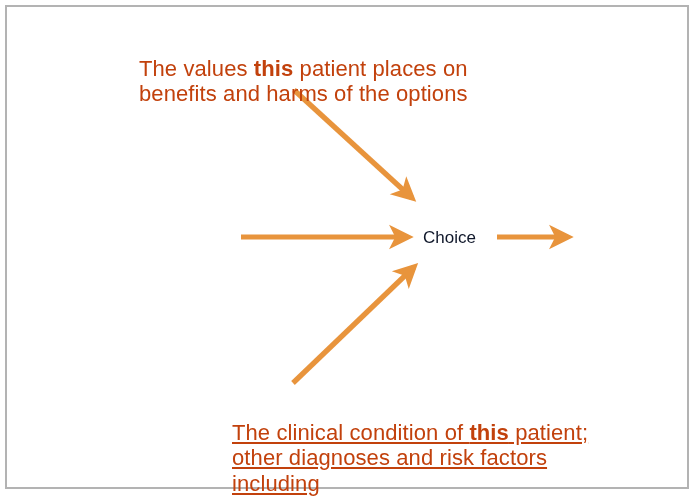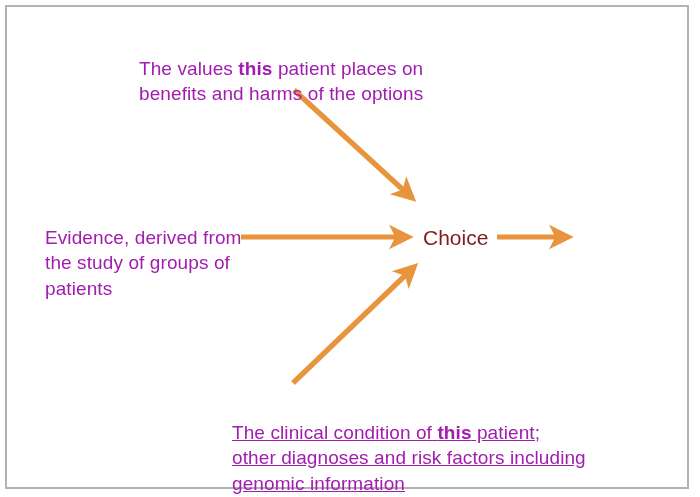--- a/index.html
+++ b/index.html
@@ -20,37 +20,37 @@
     left: 5px;
     top: 5px;
     width: 684px;
     height: 484px;
     border: 2px solid #b3b3b3;
     box-sizing: border-box;
     background: #ffffff;
   }
   .txt {
     position: absolute;
-    color: #a21caf;
-    font-size: 19px;
+    color: #c2410c;
+    font-size: 22px;
     line-height: 25.5px;
     letter-spacing: 0.1px;
     white-space: pre-line;
     font-weight: 400;
   }
   .txt b { font-weight: 700; }
 
   #text-values   { left: 139px; top: 30px;  width: 330px; }
   #text-evidence { left: 45px;  top: 199px; width: 205px; }
   #text-clinical { left: 232px; top: 394px; width: 360px; text-decoration: underline; }
 
   .node-label {
     position: absolute;
-    color: #7f1d1d;
-    font-size: 21px;
+    color: #0f172a;
+    font-size: 17px;
     line-height: 22px;
     white-space: nowrap;
   }
   #node-choice   { left: 423px; top: 227px; }
   #node-decision { left: 587px; top: 227px; }
 
   #arrows {
     position: absolute;
     left: 0; top: 0;
     width: 700px;
@@ -77,25 +77,20 @@
       <line x1="293" y1="383" x2="414" y2="267"></line>
       <line x1="497" y1="237" x2="568" y2="237"></line>
     </g>
   </svg>
 
   <div class="txt" id="text-values">
     <span>The values </span><b>this</b><span> patient places on
 benefits and harms of the options</span>
   </div>
 
-  <div class="txt" id="text-evidence">
-    <span>Evidence, derived from
-the study of groups of
-patients</span>
-  </div>
 
   <div class="txt" id="text-clinical">
     <span>The clinical condition of </span><b>this</b><span> patient;
 other diagnoses and risk factors including
 genomic information</span>
   </div>
 
   <div class="node-label" id="node-choice">Choice</div>
 
 

